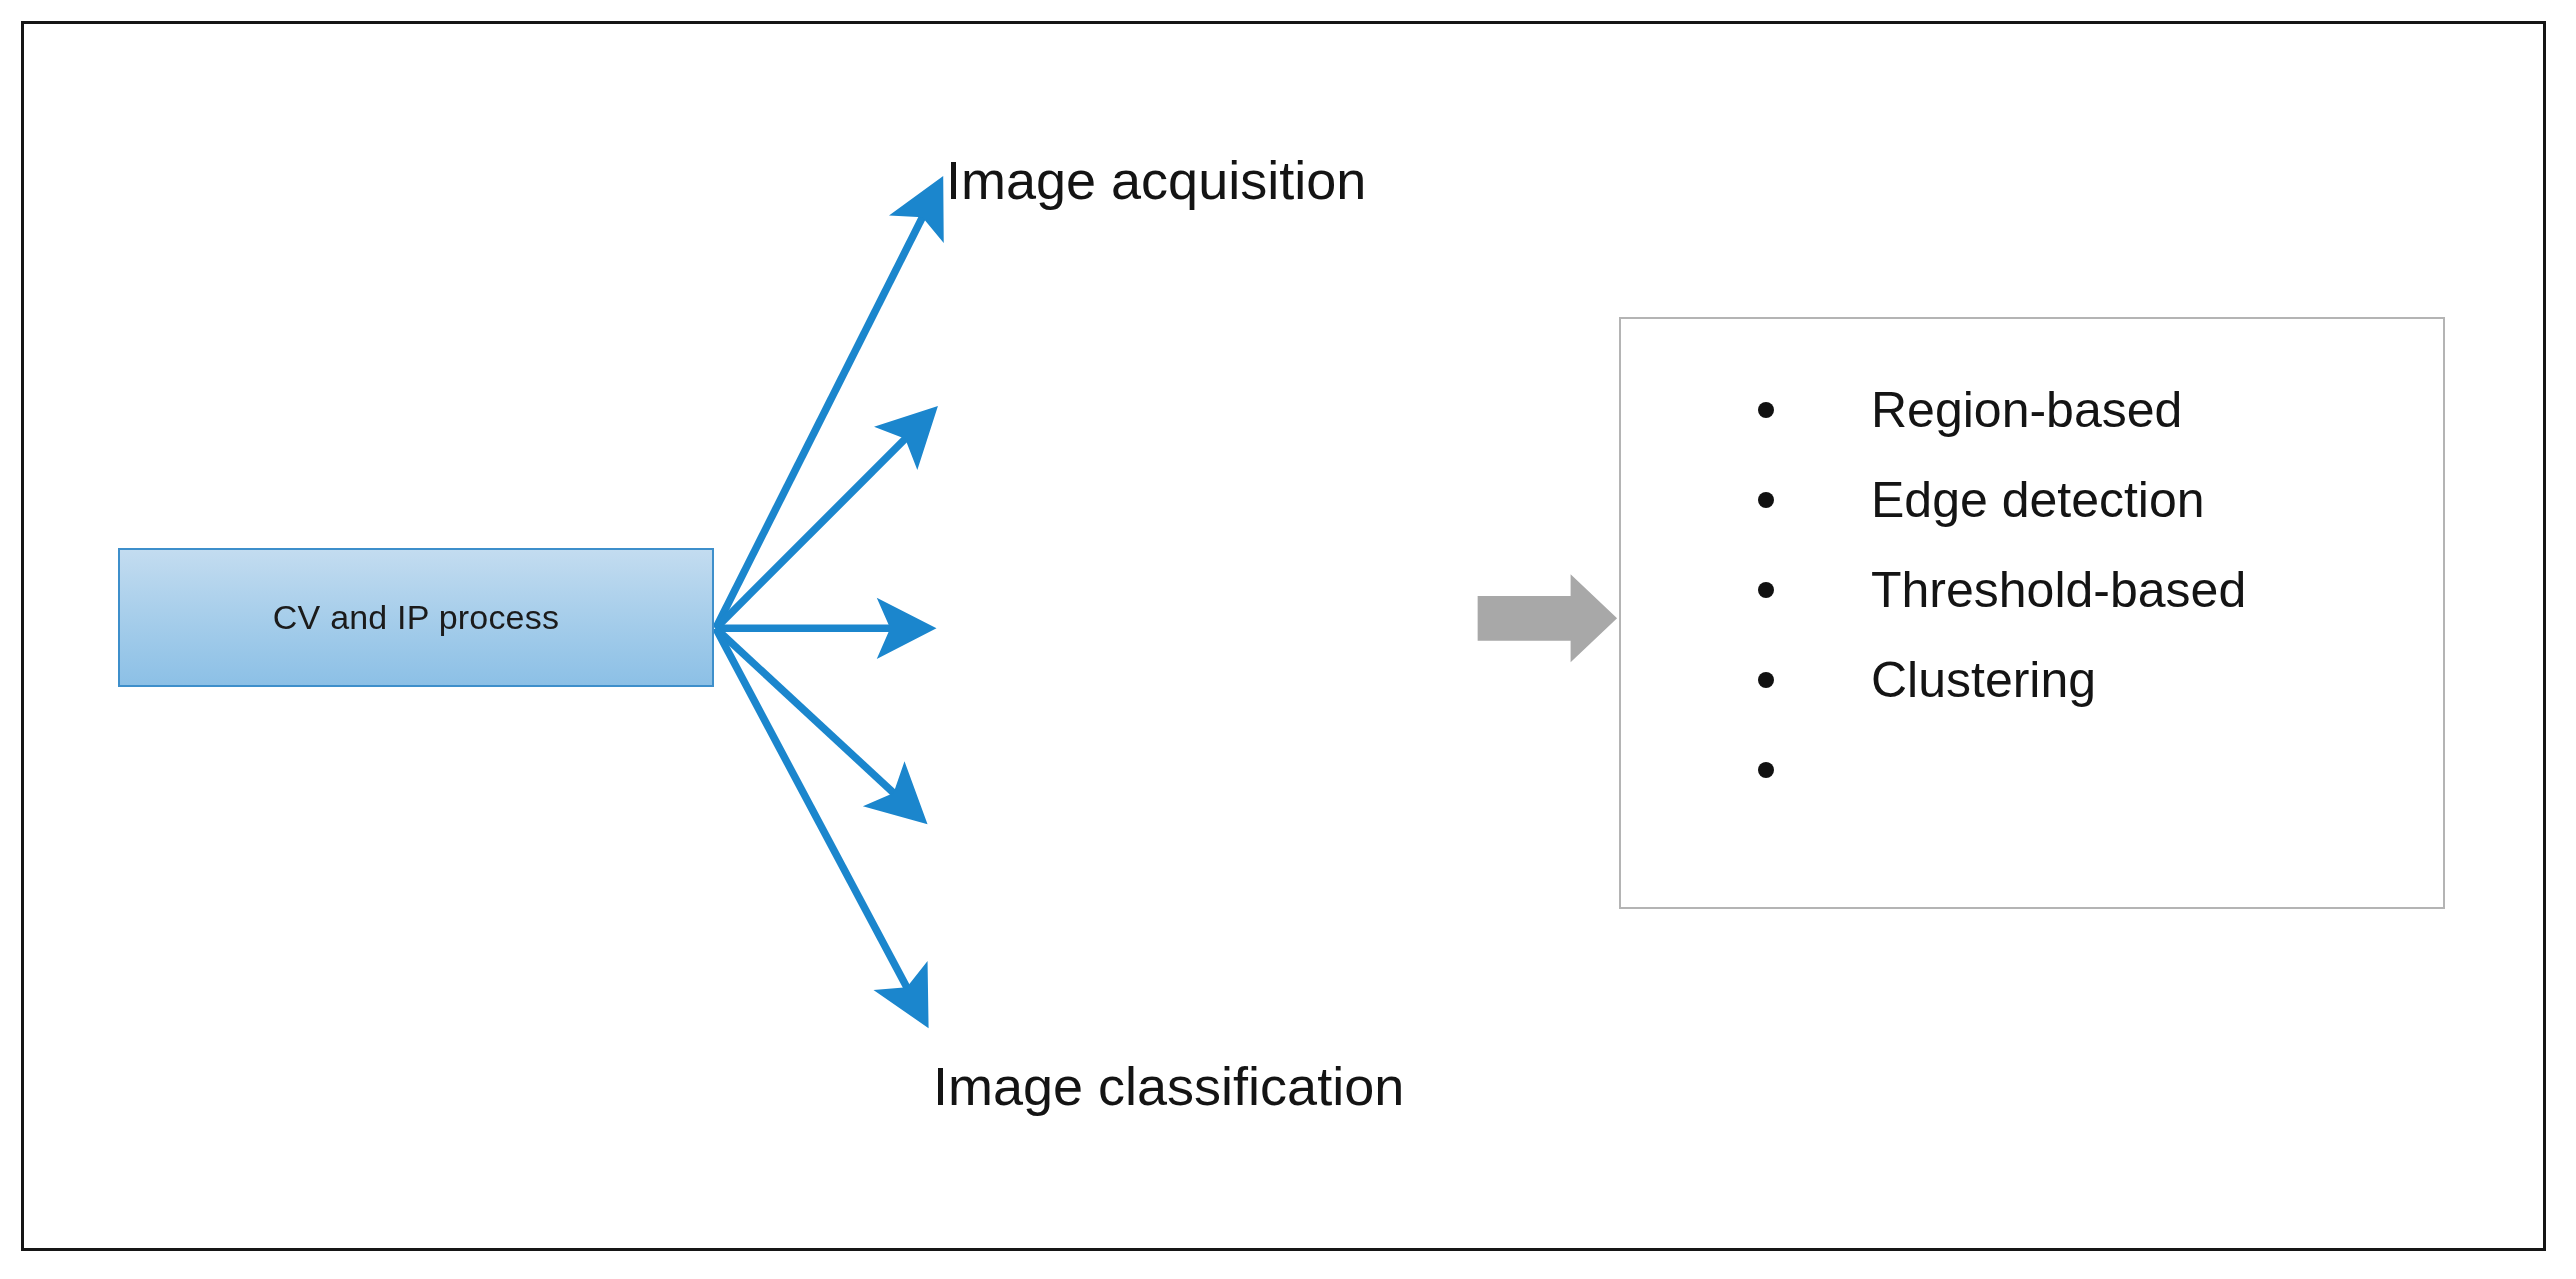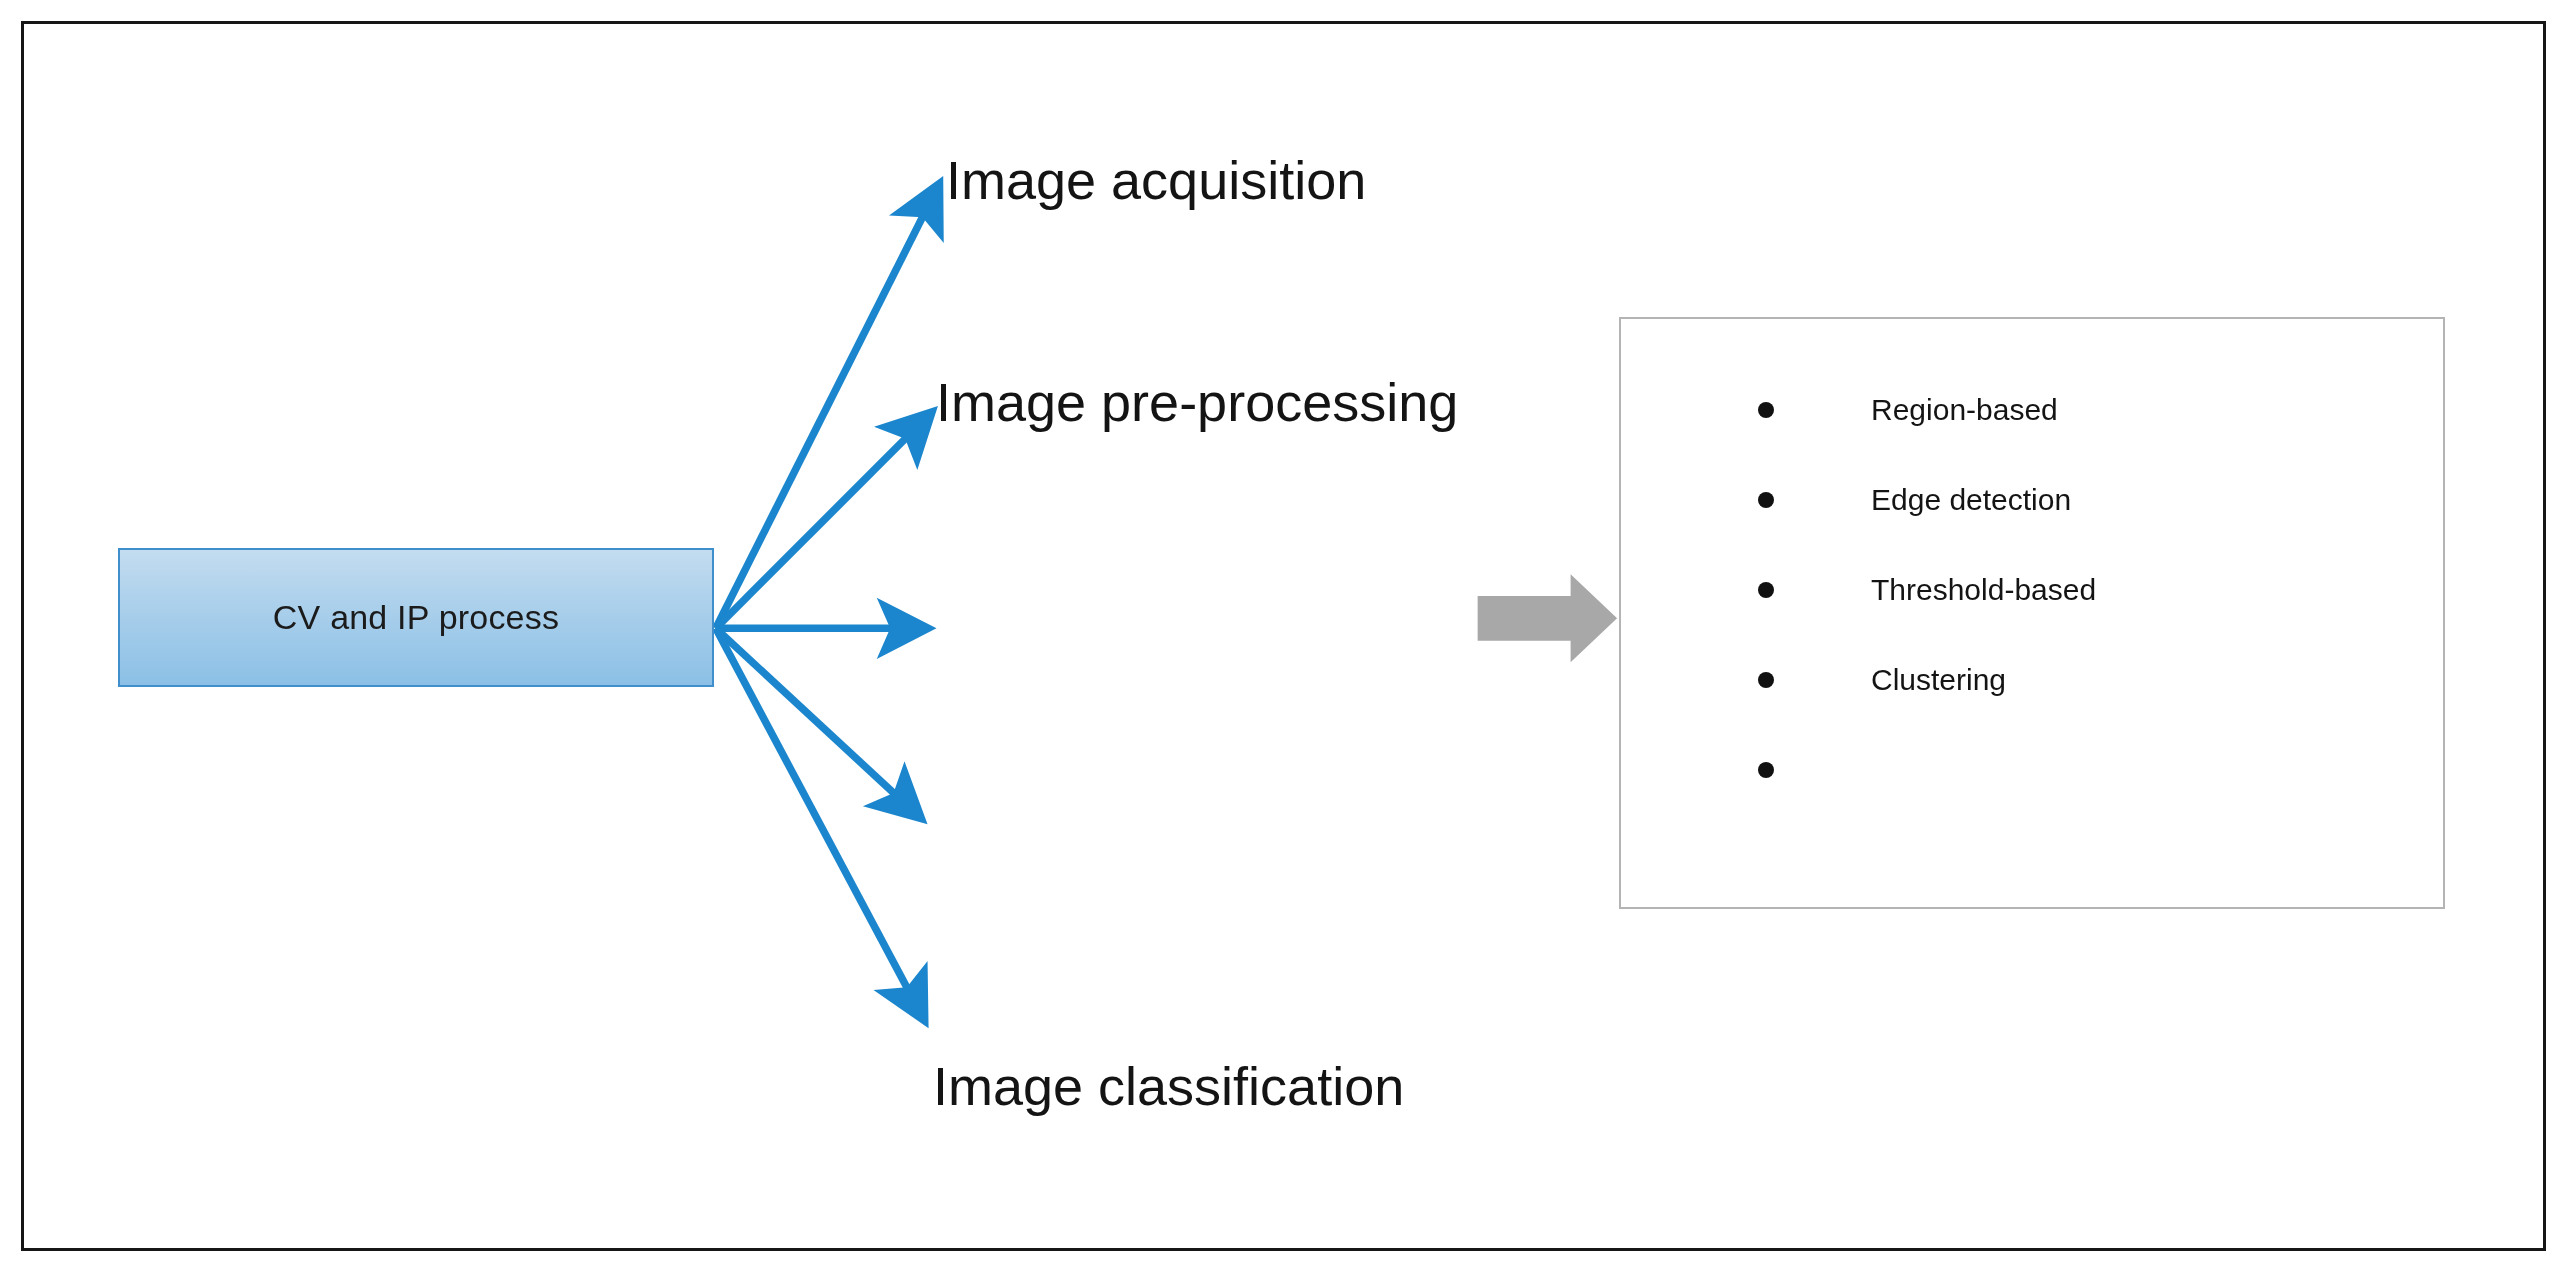--- a/index.html
+++ b/index.html
@@ -52,21 +52,21 @@
     box-sizing:border-box;
   }
   #detail-list{
     list-style:none;margin:0;padding:0;
     position:absolute;left:137px;top:46px;
   }
   #detail-list li{
     position:relative;
     height:90px;
     display:flex;align-items:center;
-    font-size:30px;color:#141414;white-space:nowrap;
+    font-size:50px;color:#141414;white-space:nowrap;
   }
   #detail-list li .bullet{
     position:absolute;left:0;top:50%;
     width:16px;height:16px;border-radius:50%;
     background:#111111;transform:translateY(-50%);
   }
   #detail-list li .txt{margin-left:113px;}
 </style>
 </head>
 <body>
@@ -94,21 +94,20 @@
     </g>
 
     <path d="M1780,718 L1892,718 L1892,692 L1948,745 L1892,798 L1892,772 L1780,772 Z" fill="#a8a8a8"></path>
   </svg>
 
   <div id="source-box">
     <span class="label">CV and IP process</span>
   </div>
 
   <div class="stage-label" style="left:946px;top:153px;">Image acquisition</div>
-  <div class="stage-label" style="left:936px;top:375px;">Image pre-processing</div>
   <div class="stage-label" style="left:933px;top:1059px;">Image classification</div>
 
   <div id="detail-box">
     <ul id="detail-list">
       <li>
         <span class="bullet"></span>
         <span class="txt">Region-based</span>
       </li>
       <li>
         <span class="bullet"></span>

